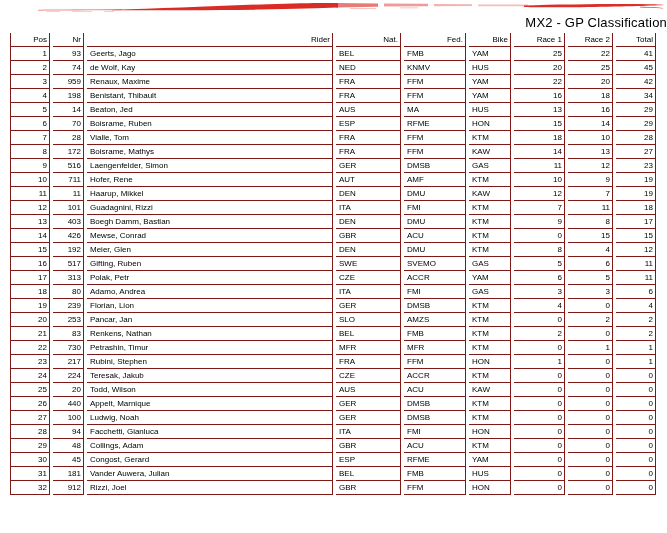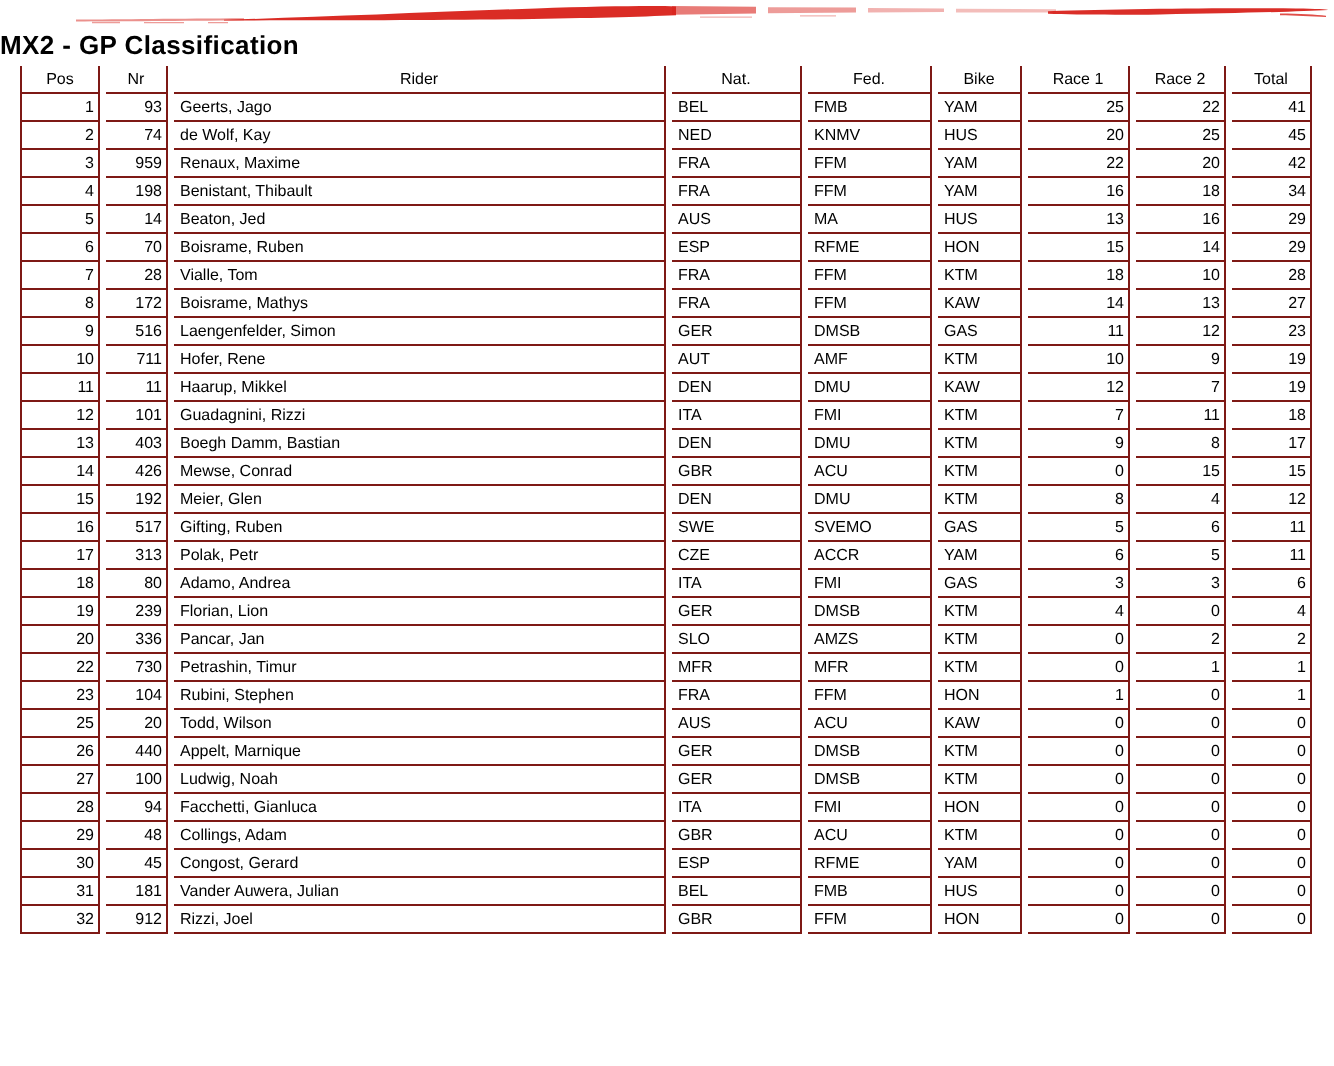--- a/index.html
+++ b/index.html
@@ -15,45 +15,46 @@
     font-family:"Liberation Sans",sans-serif;
     color:var(--text);
     position:relative;
     overflow:hidden;
   }
   .stripe{
     position:absolute;top:0;left:0;width:667px;height:16px;
   }
   .page-title{
     margin:15px 0 3px 0;
-    text-align:left;
+    text-align:right;
     font-size:13px;
-    font-weight:bold;
+    font-weight:normal;
     letter-spacing:0.2px;
+    padding-left:26px;
   }
   table.results{
     margin-left:7px;
     border-collapse:separate;
     border-spacing:3px 0;
     table-layout:fixed;
     width:652px;
     font-size:8px;
   }
   th,td{
     height:13px;
     padding:0 2px;
     border-right:1.5px solid var(--border);
     border-bottom:1.5px solid var(--border);
     vertical-align:middle;
     overflow:hidden;
     white-space:nowrap;
     font-weight:normal;
   }
   tr > *:first-child{border-left:1.5px solid var(--border);}
-  th{text-align:center;}
+  th{text-align:right;}
   td.al-right{text-align:right;}
   td.al-left{text-align:left;padding-left:3px;}
   
   col.c-pos{width:40px}
   col.c-nr{width:31px}
   col.c-rider{width:246px}
   col.c-nat{width:65px}
   col.c-fed{width:62px}
   col.c-bike{width:42px}
   col.c-race1{width:51px}
@@ -315,50 +316,72 @@
         <td class="al-left">Florian, Lion</td>
         <td class="al-left">GER</td>
         <td class="al-left">DMSB</td>
         <td class="al-left">KTM</td>
         <td class="al-right">4</td>
         <td class="al-right">0</td>
         <td class="al-right">4</td>
       </tr>
       <tr>
         <td class="al-right">20</td>
-        <td class="al-right">336</td>
+        <td class="al-right">253</td>
         <td class="al-left">Pancar, Jan</td>
         <td class="al-left">SLO</td>
         <td class="al-left">AMZS</td>
         <td class="al-left">KTM</td>
         <td class="al-right">0</td>
         <td class="al-right">2</td>
+        <td class="al-right">2</td>
+      </tr>
+      <tr>
+        <td class="al-right">21</td>
+        <td class="al-right">83</td>
+        <td class="al-left">Renkens, Nathan</td>
+        <td class="al-left">BEL</td>
+        <td class="al-left">FMB</td>
+        <td class="al-left">KTM</td>
+        <td class="al-right">2</td>
+        <td class="al-right">0</td>
         <td class="al-right">2</td>
       </tr>
       <tr>
         <td class="al-right">22</td>
         <td class="al-right">730</td>
         <td class="al-left">Petrashin, Timur</td>
         <td class="al-left">MFR</td>
         <td class="al-left">MFR</td>
         <td class="al-left">KTM</td>
         <td class="al-right">0</td>
         <td class="al-right">1</td>
         <td class="al-right">1</td>
       </tr>
       <tr>
         <td class="al-right">23</td>
-        <td class="al-right">104</td>
+        <td class="al-right">217</td>
         <td class="al-left">Rubini, Stephen</td>
         <td class="al-left">FRA</td>
         <td class="al-left">FFM</td>
         <td class="al-left">HON</td>
         <td class="al-right">1</td>
         <td class="al-right">0</td>
         <td class="al-right">1</td>
+      </tr>
+      <tr>
+        <td class="al-right">24</td>
+        <td class="al-right">224</td>
+        <td class="al-left">Teresak, Jakub</td>
+        <td class="al-left">CZE</td>
+        <td class="al-left">ACCR</td>
+        <td class="al-left">KTM</td>
+        <td class="al-right">0</td>
+        <td class="al-right">0</td>
+        <td class="al-right">0</td>
       </tr>
       <tr>
         <td class="al-right">25</td>
         <td class="al-right">20</td>
         <td class="al-left">Todd, Wilson</td>
         <td class="al-left">AUS</td>
         <td class="al-left">ACU</td>
         <td class="al-left">KAW</td>
         <td class="al-right">0</td>
         <td class="al-right">0</td>

